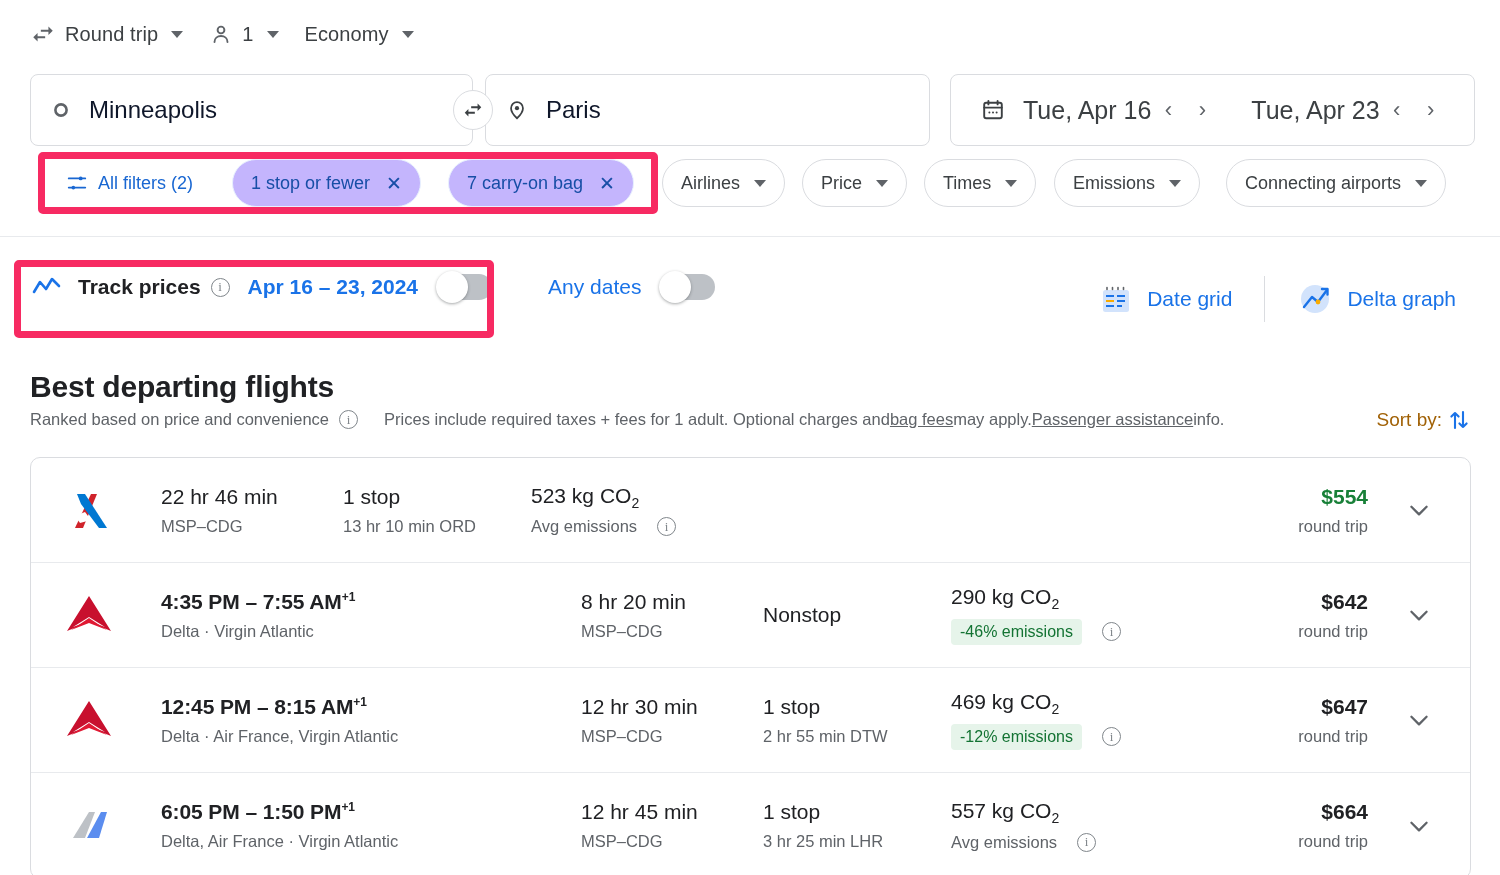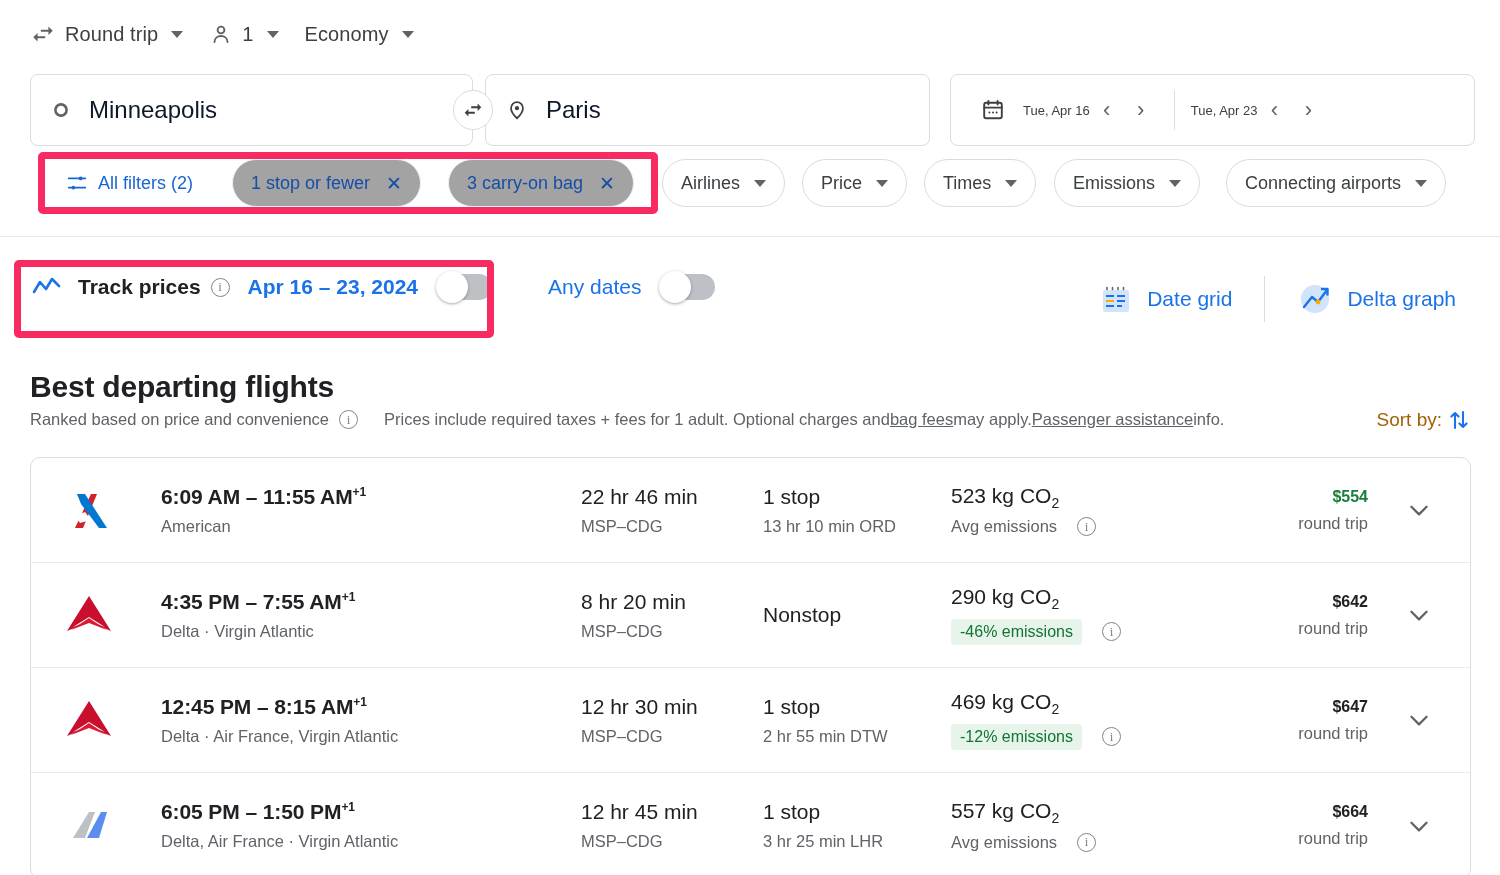--- a/index.html
+++ b/index.html
@@ -40,36 +40,36 @@
   .field-icon { margin-right: 18px; display: inline-flex; }
 
   .swap-btn {
     position: absolute; left: 423px; top: 16px;
     width: 40px; height: 40px; border-radius: 50%;
     background: #fff; border: 1px solid #dadce0;
     display: flex; align-items: center; justify-content: center; z-index: 3;
   }
 
   .date-seg { display: flex; align-items: center; gap: 0; }
-  .date-text { font-size: 13px; color: #3c4043; white-space: nowrap; }
+  .date-text { font-size: 25px; color: #3c4043; white-space: nowrap; }
   .nav-arrow {
     width: 34px; height: 34px; display: flex; align-items: center; justify-content: center;
     color: #5f6368; font-size: 22px; font-weight: 300;
   }
   .date-divider { width: 1px; height: 40px; background: #dadce0; margin: 0 16px; }
 
   
   .filters-row { position: absolute; left: 0; top: 156px; height: 54px; width: 1500px; }
   .chip {
     height: 48px; border: 1px solid #dadce0; border-radius: 24px; background: #fff;
     display: inline-flex; align-items: center; gap: 10px; padding: 0 18px;
     font-size: 18px; color: #3c4043; position: absolute; top: 3px; white-space: nowrap;
   }
   .chip-active {
-    background: #a3a3a3; border-color: #e8f0fe; color: #174ea6;
+    background: #c4b5fd; border-color: #e8f0fe; color: #174ea6;
   }
   .chip-plain { border: none; background: transparent; color: #1967d2; }
   .chip-x { font-size: 19px; color: #174ea6; margin-left: 6px; font-weight: 400; }
 
   
   .pink-box { position: absolute; border: 7px solid #f72a62; border-radius: 5px; pointer-events: none; z-index: 9; }
 
   .hr-sep { position: absolute; left: 0; top: 236px; width: 1500px; height: 1px; background: #e8eaed; }
 
   
@@ -116,21 +116,21 @@
   .col-stop { width: 188px; flex: none; }
   .col-emis { width: 330px; flex: none; }
   .col-price { flex: 1; text-align: right; padding-right: 24px; }
   .col-exp { width: 54px; flex: none; display: flex; align-items: center; justify-content: center; }
 
   .t-main { font-size: 21px; font-weight: 700; color: #202124; letter-spacing: -.1px; }
   .t-main sup { font-size: 12px; font-weight: 700; vertical-align: super; }
   .t-sub { font-size: 16.5px; color: #5f6368; margin-top: 8px; }
   .d-main { font-size: 21px; color: #202124; }
   .d-sub { font-size: 16.5px; color: #5f6368; margin-top: 8px; }
-  .p-main { font-size: 16px; font-weight: 700; color: #202124; }
+  .p-main { font-size: 21px; font-weight: 700; color: #202124; }
   .p-green { color: #188038; }
   .p-sub { font-size: 16.5px; color: #5f6368; margin-top: 8px; }
 
   .emis-row2 { display: flex; align-items: center; margin-top: 6px; gap: 10px; }
   .emis-badge {
     background: #e6f4ea; color: #137333; font-size: 16px;
     padding: 4px 9px; border-radius: 4px; display: inline-block;
   }
   .emis-plain { font-size: 16.5px; color: #5f6368; }
   .chev { color: #5f6368; }
@@ -227,21 +227,21 @@
       </span>
       <span>All filters (2)</span>
     </div>
 
     <div class="chip chip-active" style="left:232px;">
       <span>1 stop or fewer</span>
       <span class="chip-x">✕</span>
     </div>
 
     <div class="chip chip-active" style="left:448px;">
-      <span>3 carry-on bag</span>
+      <span>7 carry-on bag</span>
       <span class="chip-x">✕</span>
     </div>
 
     <div class="chip" style="left:662px;">
       <span>Airlines</span>
       <span class="caret-down"></span>
     </div>
     <div class="chip" style="left:802px;">
       <span>Price</span>
       <span class="caret-down"></span>
@@ -340,24 +340,20 @@
   <div class="results">
 
     <div class="frow">
       <div class="col-logo">
         <svg width="56" height="56" viewBox="0 0 56 56">
           <path d="M14 46 L30 12 L36 12 L22 46 Z" fill="#d0232b"></path>
           <path d="M16 12 L24 12 L46 46 L38 46 L20 22 Z" fill="#0078d2"></path>
           <path d="M14 34 L24 30 L30 38 L19 41 Z" fill="#ffffff"></path>
         </svg>
       </div>
-      <div class="col-time">
-        <div class="t-main"><span>6:09 AM – 11:55 AM</span><sup>+1</sup></div>
-        <div class="t-sub">American</div>
-      </div>
       <div class="col-dur">
         <div class="d-main">22 hr 46 min</div>
         <div class="d-sub">MSP–CDG</div>
       </div>
       <div class="col-stop">
         <div class="d-main">1 stop</div>
         <div class="d-sub">13 hr 10 min ORD</div>
       </div>
       <div class="col-emis">
         <div class="d-main"><span>523 kg CO</span><sub style="font-size:14px">2</sub></div>

